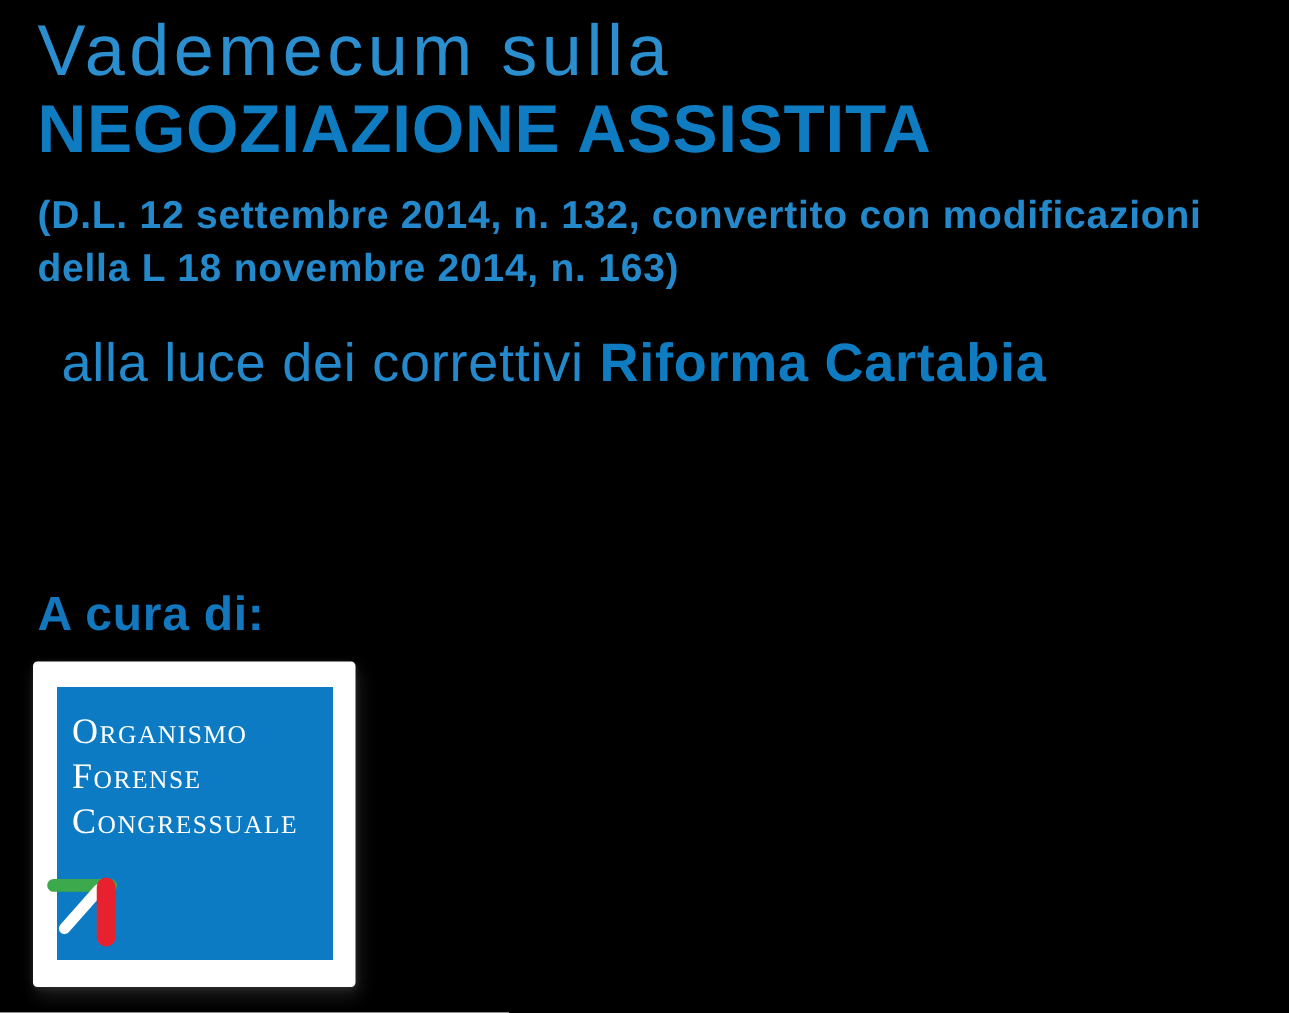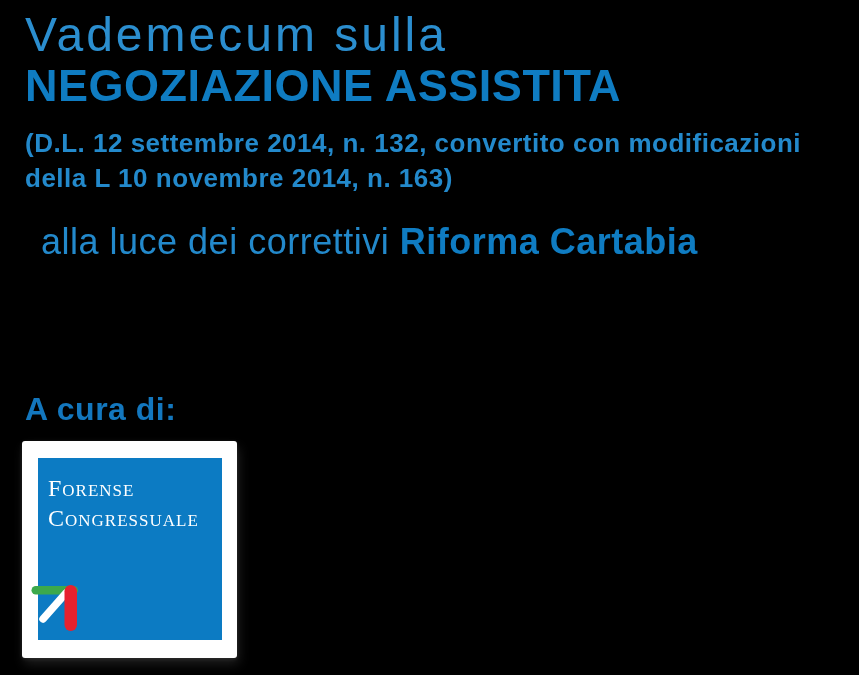--- a/index.html
+++ b/index.html
@@ -75,33 +75,34 @@
 <body>
 
 <div class="page">
 
   <div class="title-line1">Vademecum sulla</div>
 
   <div class="title-line2">NEGOZIAZIONE ASSISTITA</div>
 
   <div class="subtitle">
     <span>(D.L. 12 settembre 2014, n. 132, convertito con modificazioni</span><br>
-    <span>della L 10 novembre 2014, n. 163)</span>
+    <span>della L 18 novembre 2014, n. 163)</span>
   </div>
 
   <div class="tagline">
     <span>alla luce dei correttivi </span><span class="bold">Riforma Cartabia</span>
   </div>
 
   <div class="curator">A cura di:</div>
 
   <div class="logo-card">
     <div class="logo-square">
 
       <div class="logo-text">
+        <span>Organismo</span>
         <span>Forense</span>
         <span>Congressuale</span>
       </div>
 
       <svg class="flag-arrow" viewBox="0 0 56 56" xmlns="http://www.w3.org/2000/svg">
 
         <rect x="3.5" y="8" width="46.5" height="8.5" rx="4.25" fill="#3CA94C"></rect>
 
         <line x1="15" y1="41" x2="38" y2="15" stroke="#FFFFFF" stroke-width="7.5" stroke-linecap="round"></line>
 

